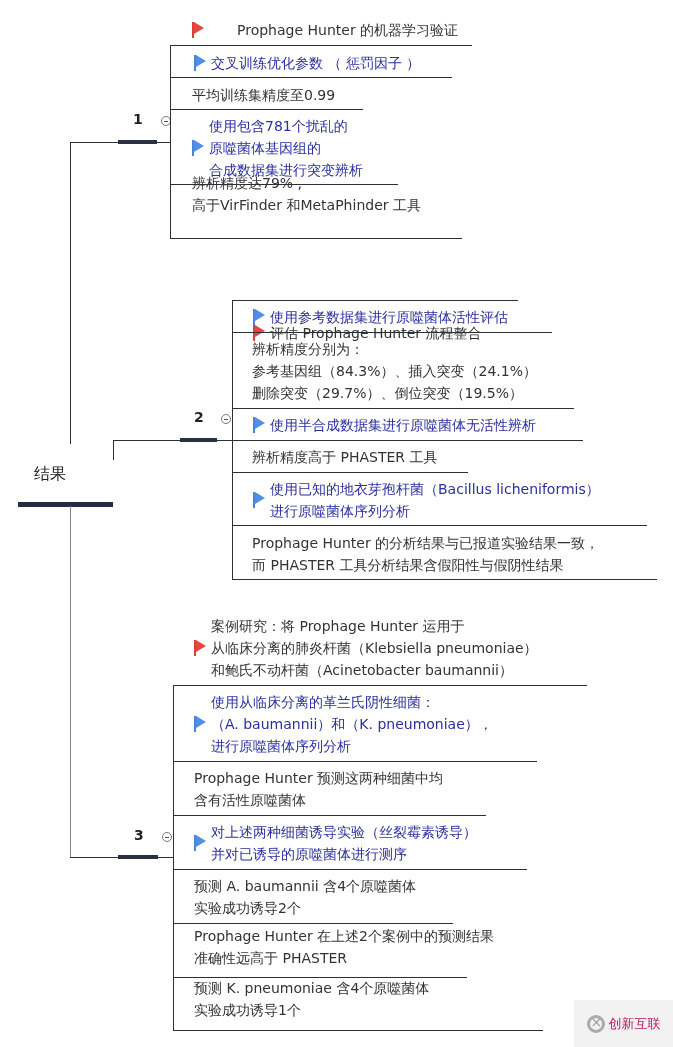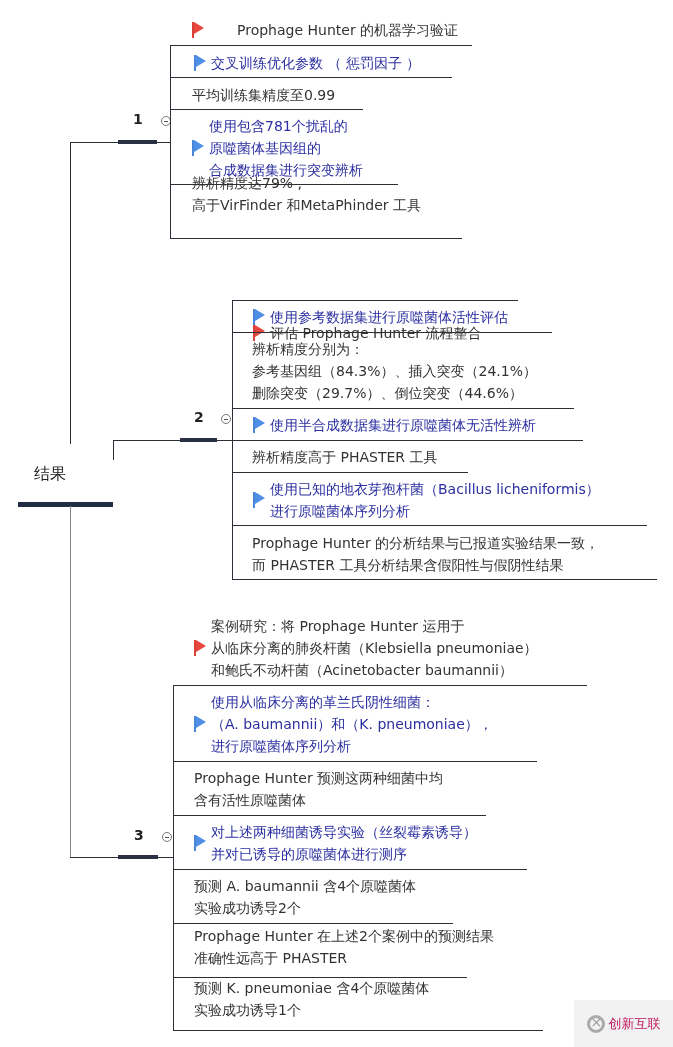--- a/index.html
+++ b/index.html
@@ -96,21 +96,21 @@
 
 <div class="node blue-text" style="left:253px; top:306px;">
   <span class="flag blue"></span>
   <span class="txt">使用参考数据集进行原噬菌体活性评估</span>
 </div>
 <div class="hline" style="left:232px; top:332px; width:320px;"></div>
 
 <div class="node plain" style="left:252px; top:338px;">
   <span class="txt">辨析精度分别为：
 参考基因组（84.3%）、插入突变（24.1%）
-删除突变（29.7%）、倒位突变（44.6%）</span>
+删除突变（29.7%）、倒位突变（19.5%）</span>
 </div>
 <div class="hline" style="left:232px; top:408px; width:342px;"></div>
 
 <div class="node blue-text" style="left:253px; top:414px;">
   <span class="flag blue"></span>
   <span class="txt">使用半合成数据集进行原噬菌体无活性辨析</span>
 </div>
 <div class="hline" style="left:232px; top:440px; width:351px;"></div>
 
 <div class="node plain" style="left:252px; top:446px;">

